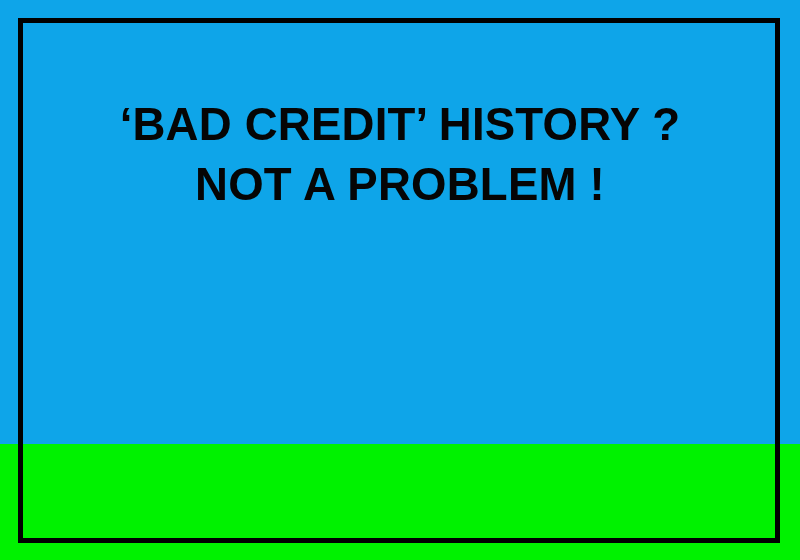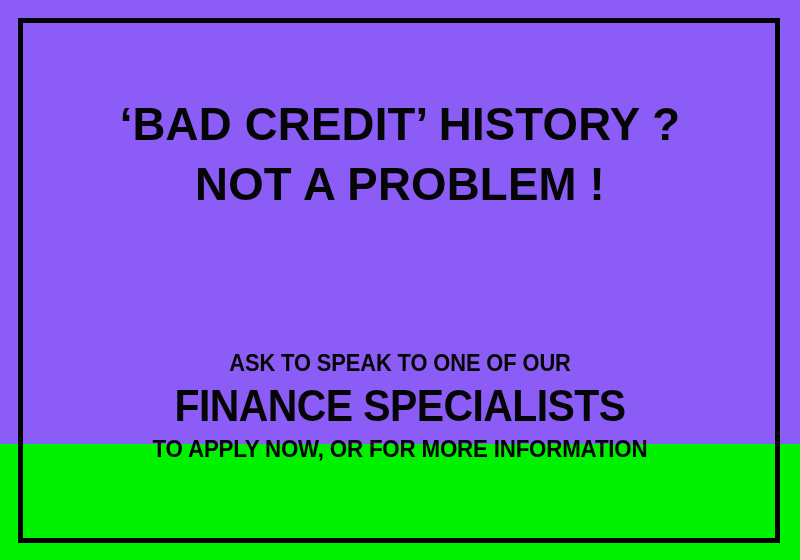--- a/index.html
+++ b/index.html
@@ -12,21 +12,21 @@
     height: 560px;
     background: #00f200;
     font-family: "Liberation Sans", sans-serif;
     overflow: hidden;
   }
 
   #poster {
     position: relative;
     width: 800px;
     height: 444px;
-    background: #8b5cf6;
+    background: #0ea5e9;
     box-sizing: border-box;
   }
 
   
   #frame {
     position: absolute;
     left: 18px;
     top: 18px;
     width: 762px;
     height: 525px;
@@ -120,20 +120,15 @@
   <div id="frame"></div>
 
   <div id="content">
 
     <div class="headline-group">
       <span class="line headline">‘BAD CREDIT’ HISTORY ?</span>
       <span class="line headline">NOT A PROBLEM !</span>
     </div>
 
 
-    <div class="cta-group">
-      <span class="line cta-small">ASK TO SPEAK TO ONE OF OUR</span>
-      <span class="line cta-big">FINANCE SPECIALISTS</span>
-      <span class="line cta-foot">TO APPLY NOW, OR FOR MORE INFORMATION</span>
-    </div>
 
   </div>
 </div>
 
 </body></html>

